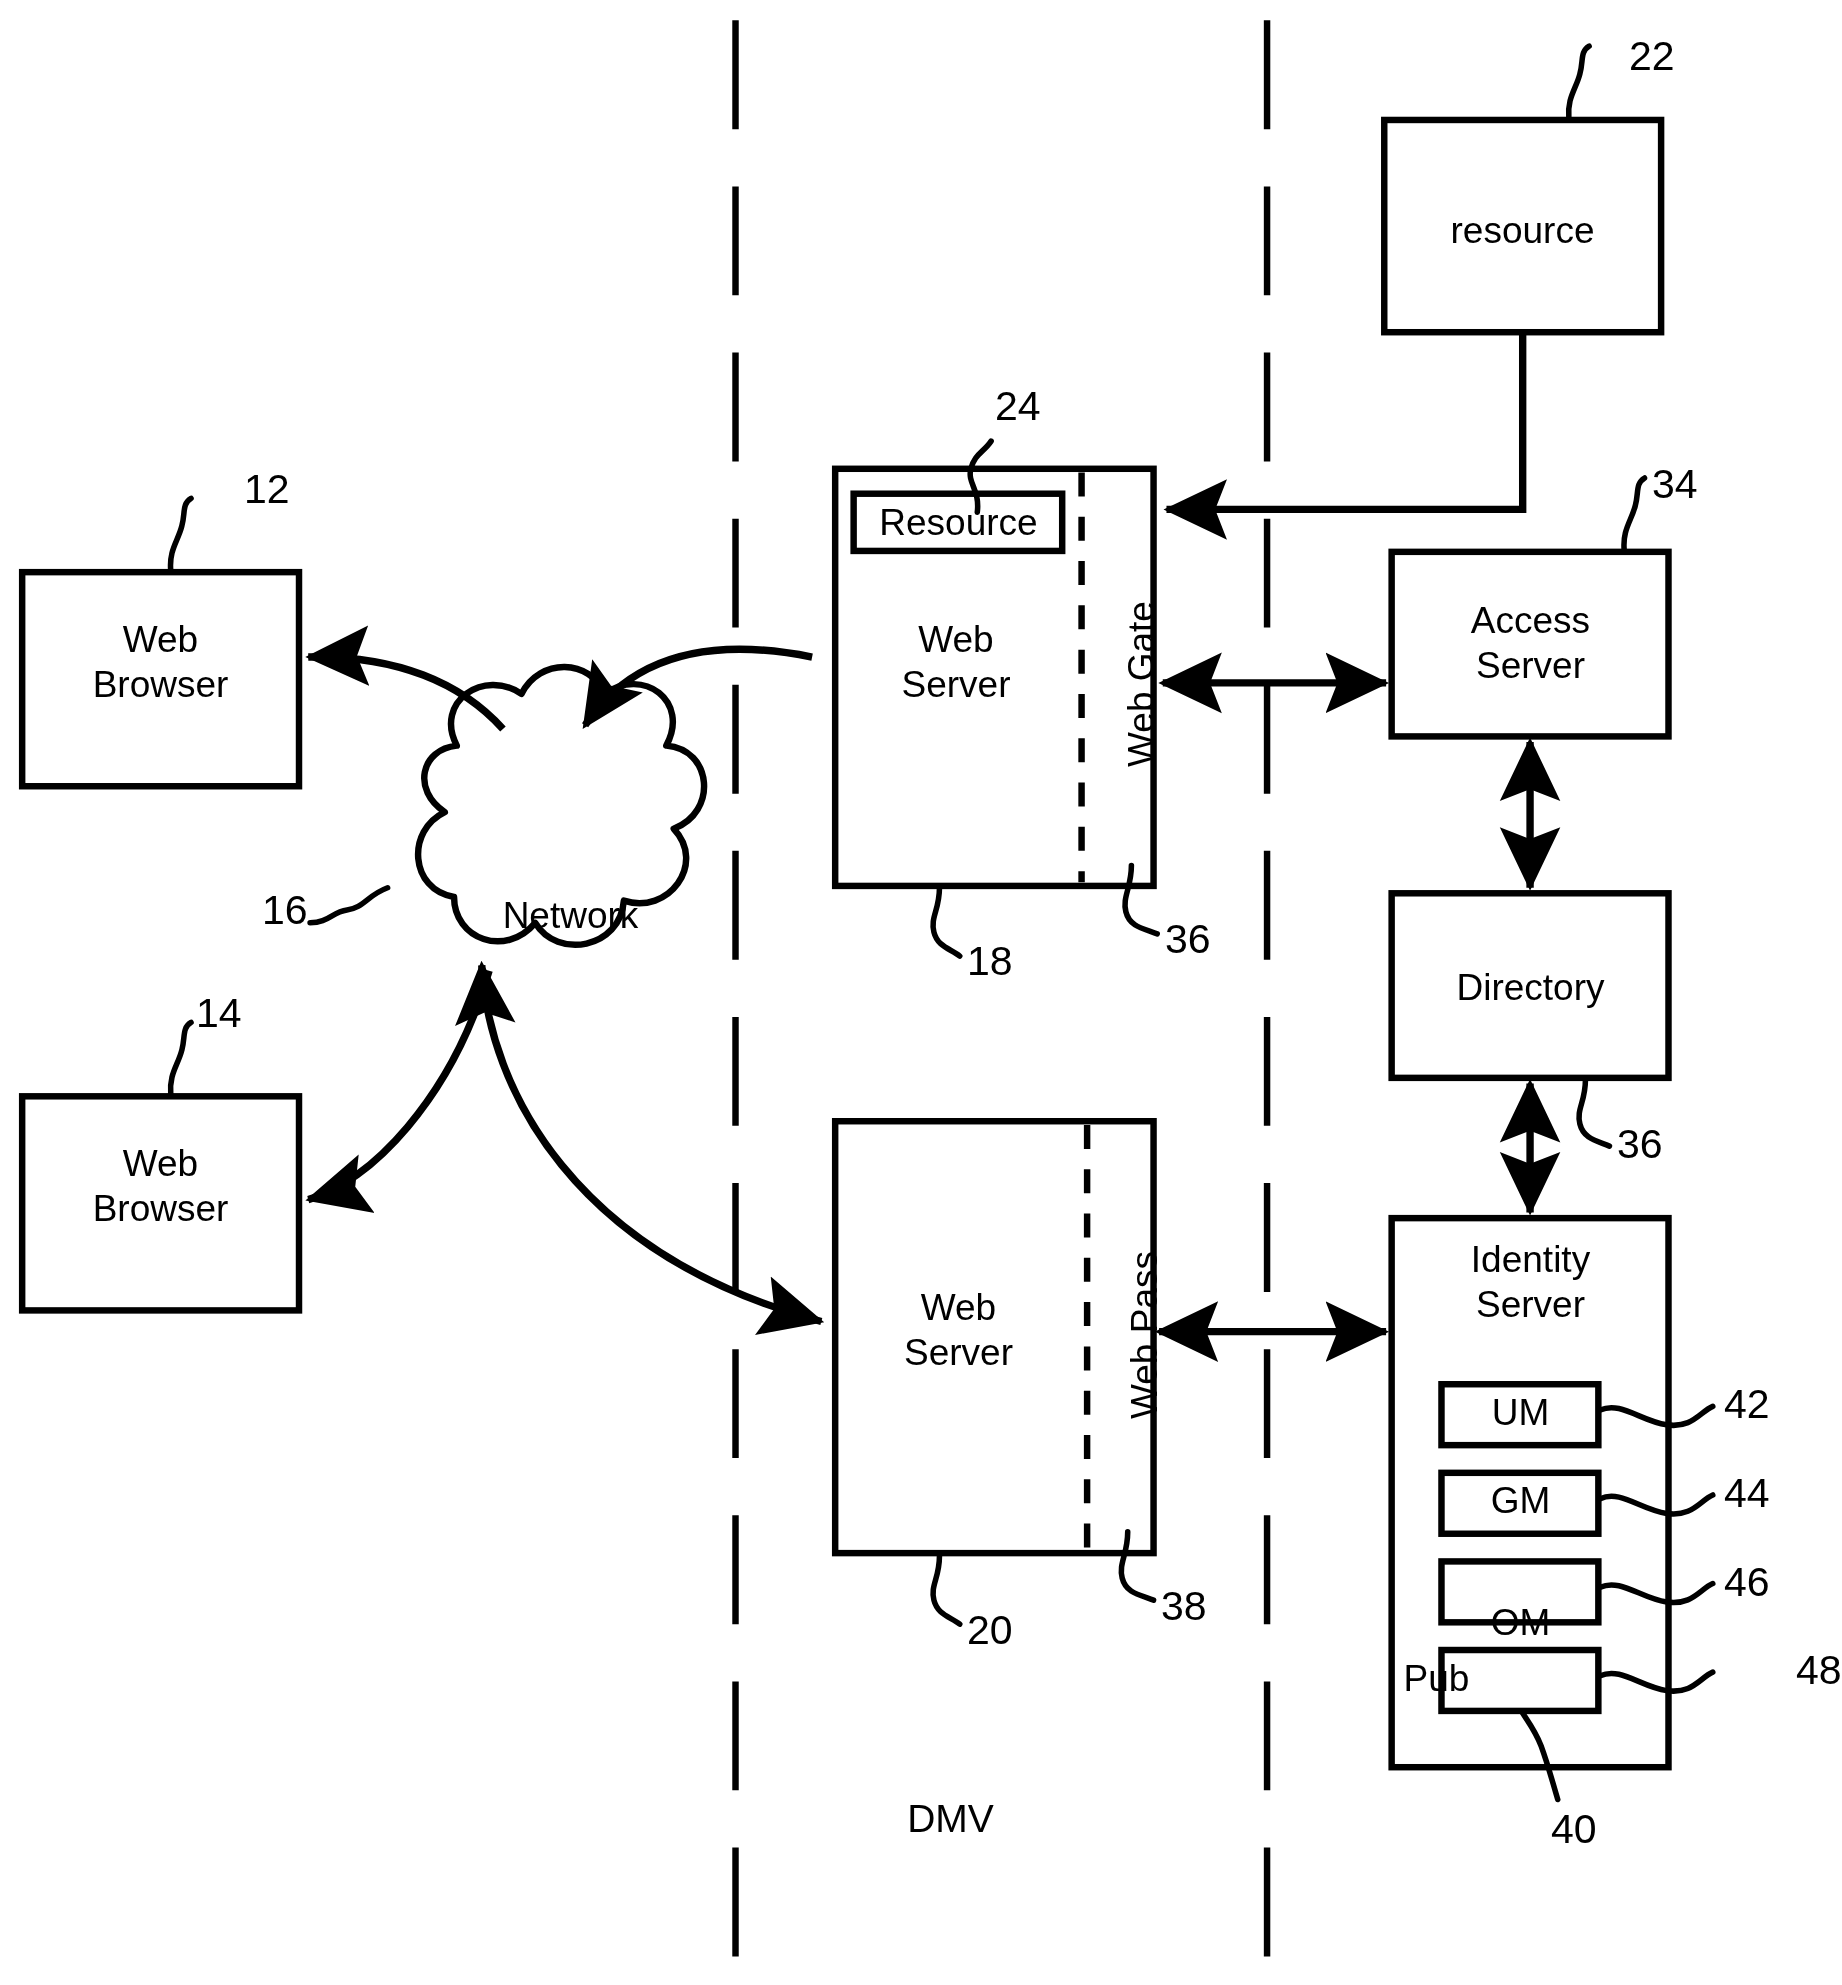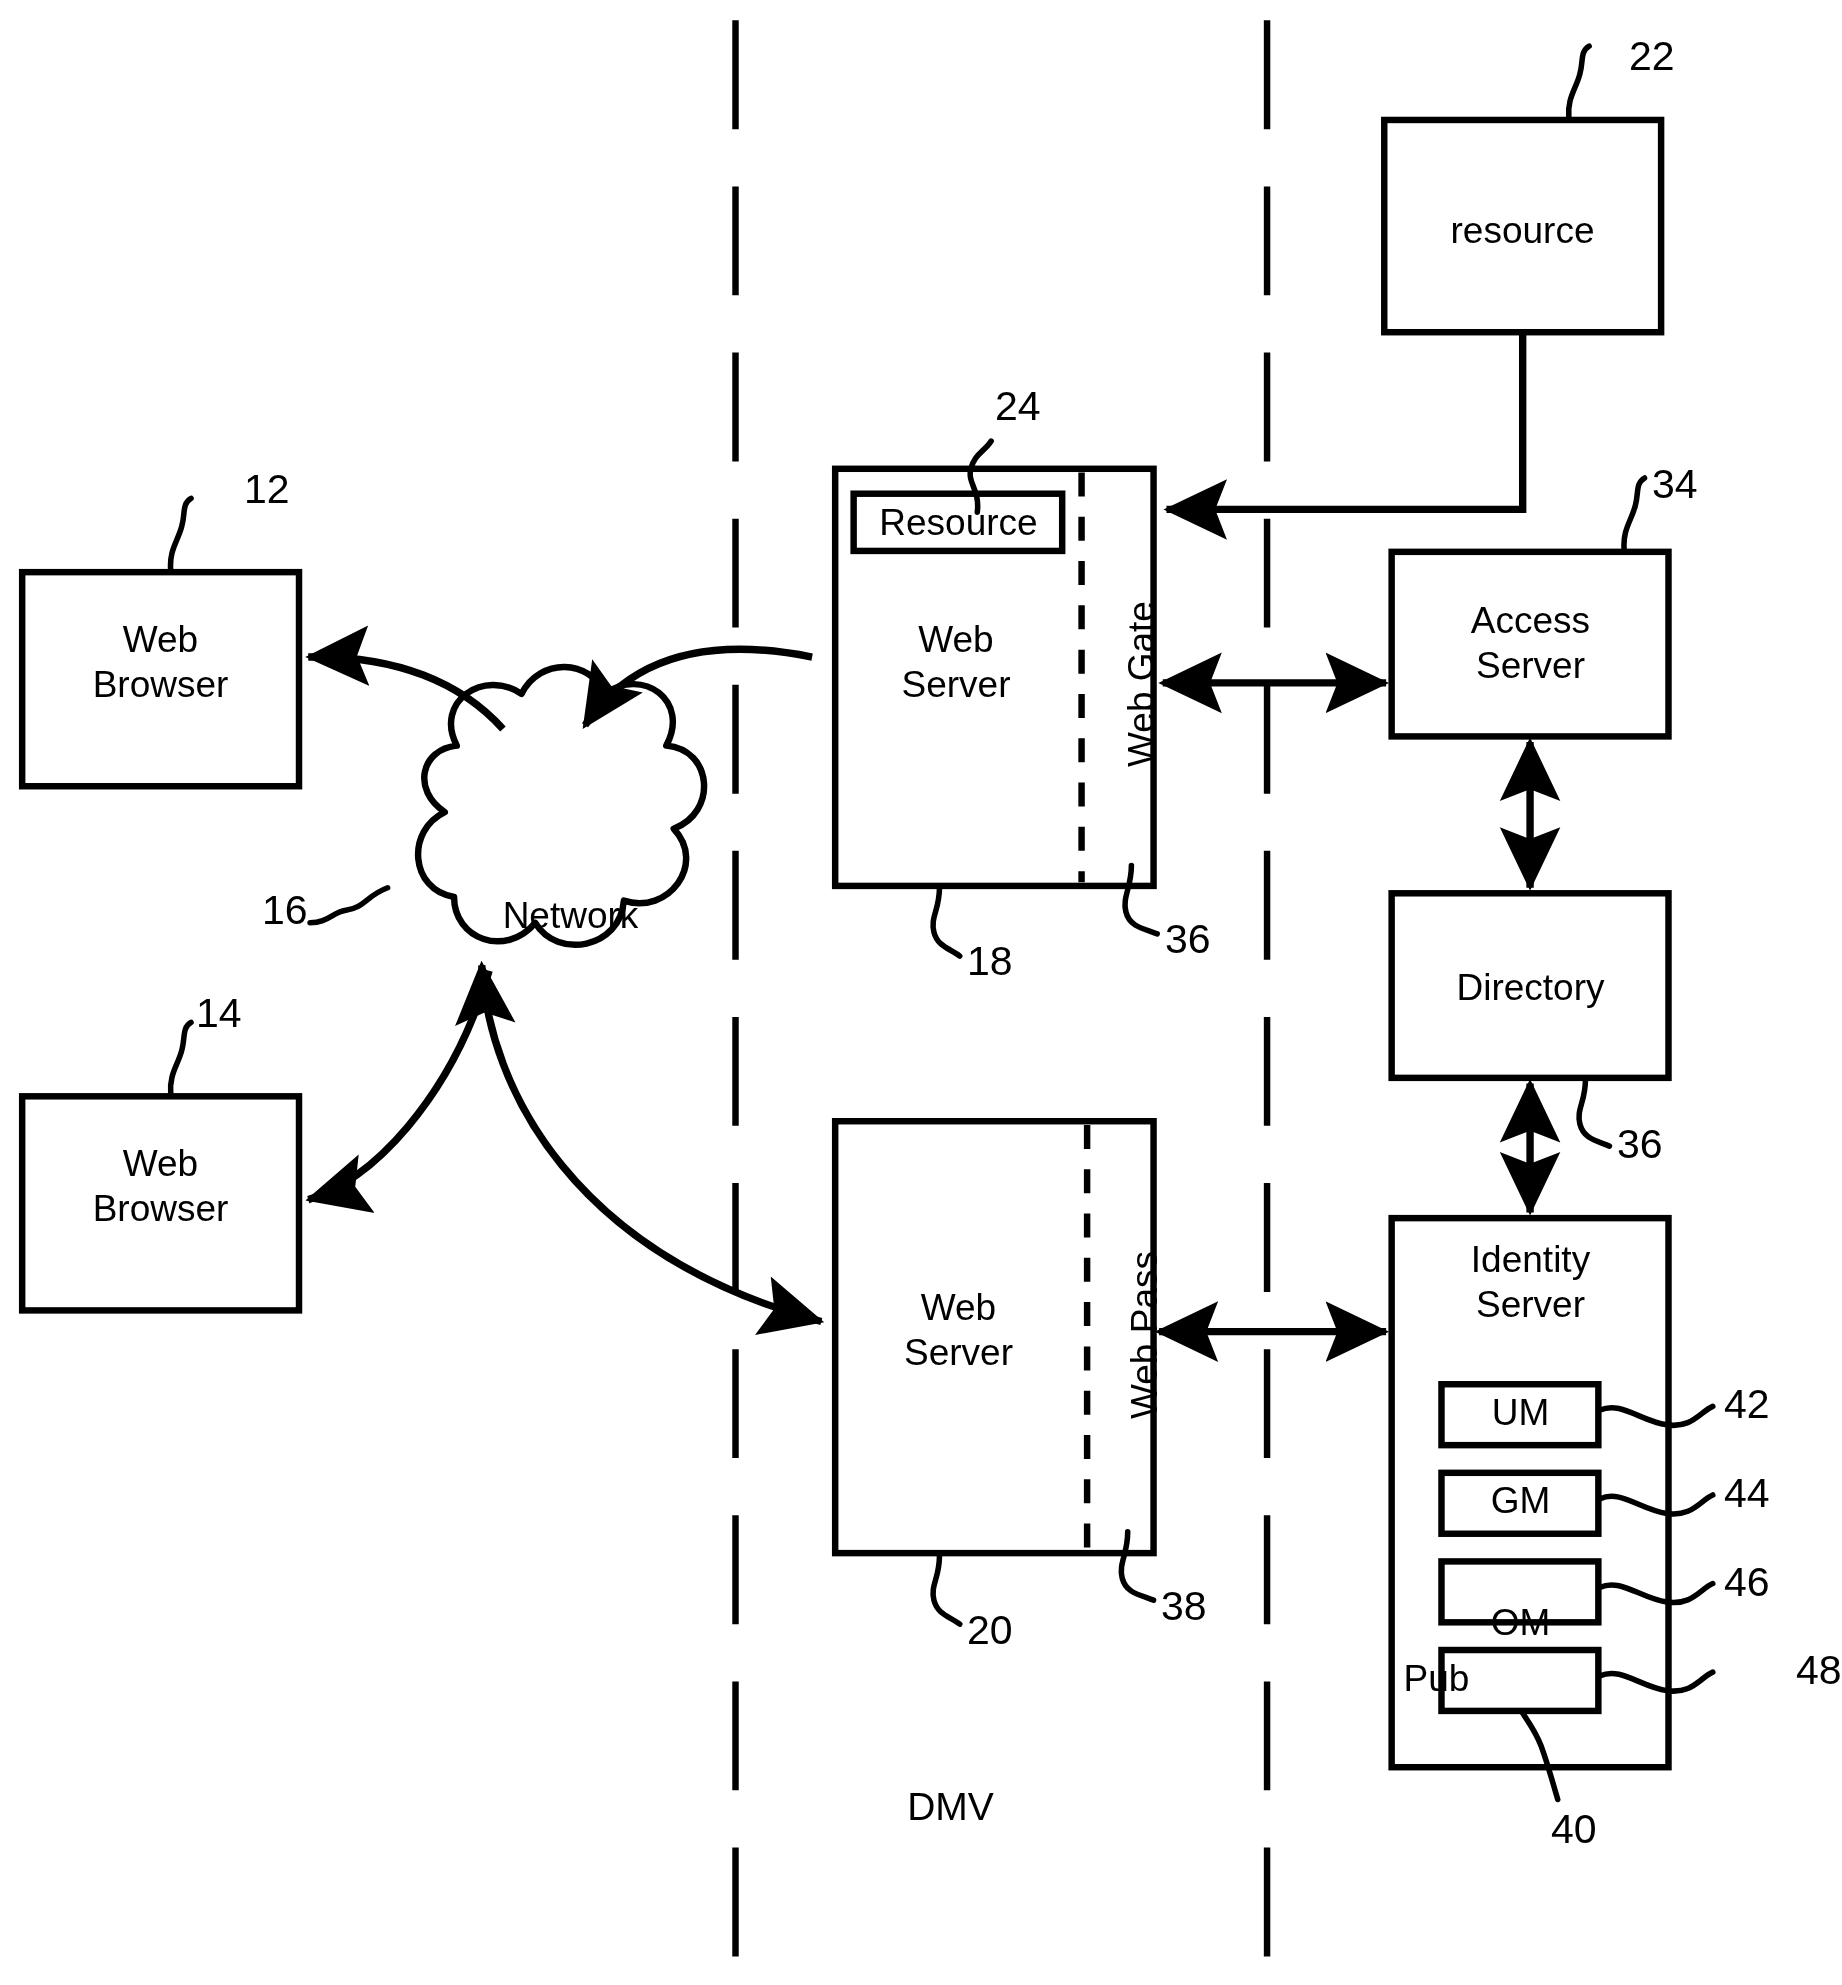--- a/index.html
+++ b/index.html
@@ -48,20 +48,21 @@
     white-space: nowrap;
   }
   .caption {
     position: absolute;
     color: #000;
     text-align: center;
     font-family: "Liberation Sans", sans-serif;
     font-size: 39px;
     line-height: 1.35;
     white-space: pre-line;
+    margin-top: 12px;
   }
   .small-box-label {
     position: absolute;
     text-align: center;
     color: #000;
     font-family: "Liberation Sans", sans-serif;
     font-size: 37px;
     white-space: nowrap;
   }
 </style>

